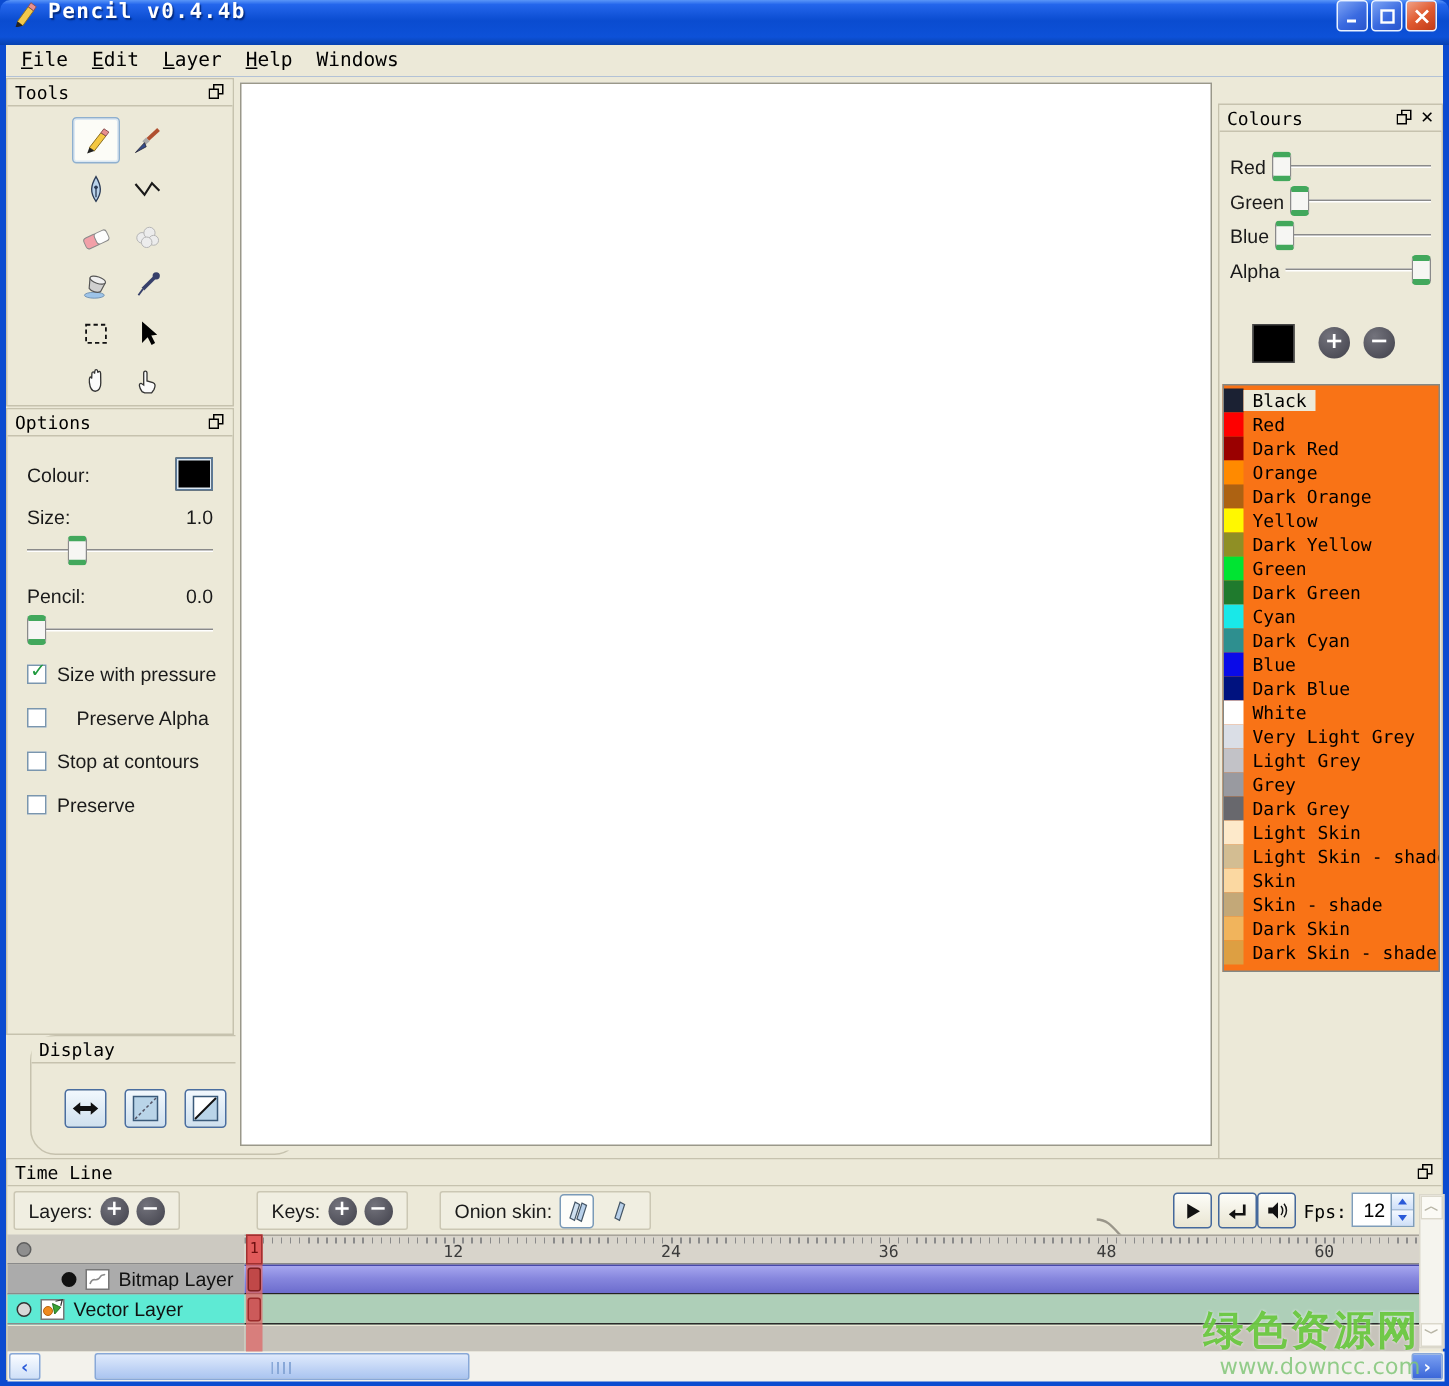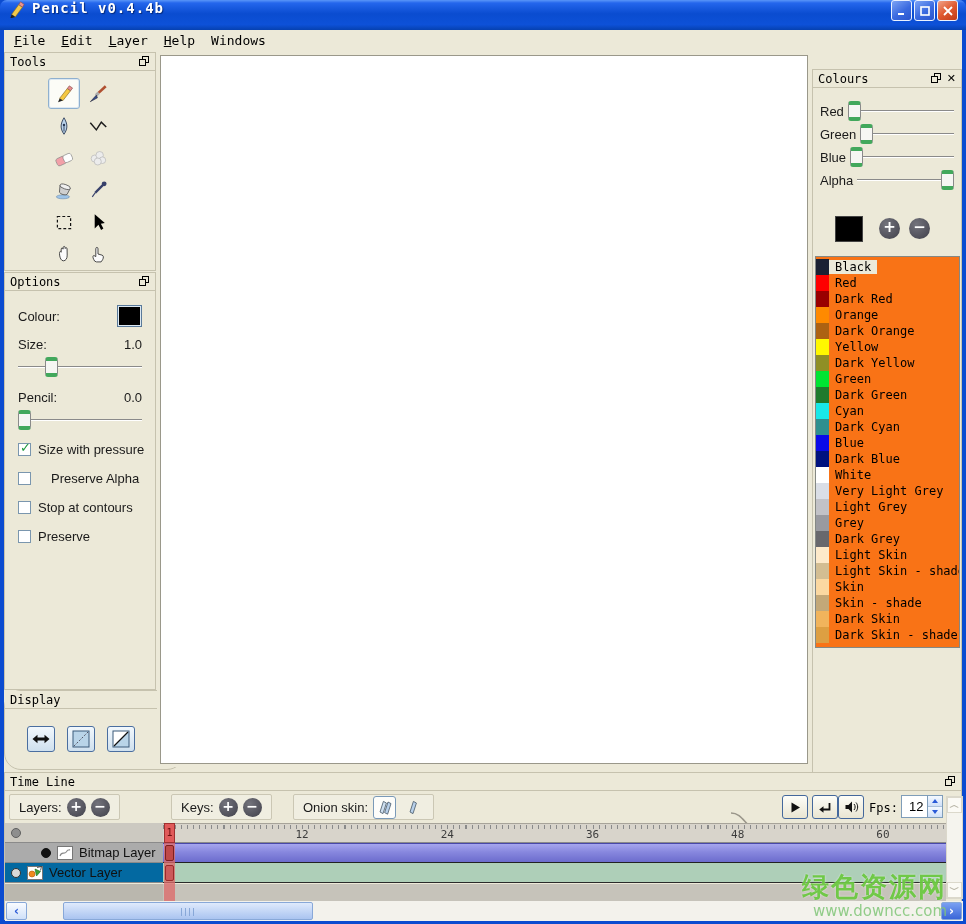--- a/index.html
+++ b/index.html
@@ -52,21 +52,21 @@
   .slider { position:absolute; left:13px; right:13px; height:20px; }
   .strack { position:absolute; left:0; right:0; top:9px; height:2px; background:#fff; border-top:1px solid #8a8a8a; }
   .shandle { position:absolute; top:0; width:13px; height:20px; background:#f6f6f3; border:1px solid #8a8a8a;
     border-top:4px solid #42a85c; border-bottom:4px solid #42a85c; border-radius:3px; }
   .cbrow { position:absolute; left:13px; right:6px; height:16px; display:flex; align-items:center; gap:7px; }
   .cb { width:13px; height:13px; background:#fff; border:1px solid #7a96ae; flex:none; position:relative; }
   .cb .chk { position:absolute; left:1px; top:-3px; color:#1f9a3f; font:bold 13px/13px "DejaVu Sans",sans-serif; }
   .cbrow span.lbl { font-size:13px; color:#1a1a1a; }
 
   
-  #display-panel { left:0; top:639px; width:180px; height:80px;border-radius:17px; }
+  #display-panel { left:16px; top:639px; width:180px; height:80px;border-radius:17px; }
   .dbtn { position:absolute; top:35px; width:28px; height:26px; border:1px solid #4a6ea0; border-radius:3px;
     background:linear-gradient(180deg,#f2f8fd,#cfe0ee); display:flex; align-items:center; justify-content:center; }
 
   
   #canvas-area { position:absolute; left:153px; top:1px; width:655px; height:715px; background:#ece9d8; }
   #drawing-canvas { position:absolute; left:3px; top:3px; width:648px; height:709px; background:#ffffff; border:1px solid #9a988a; }
 
   
   #colours-panel { left:808px; top:18px; width:150px; height:808px; }
   .crow { position:absolute; left:7px; right:7px; height:22px; display:flex; align-items:center; font-size:13px; color:#1a1a1a; }
@@ -588,21 +588,21 @@
         <span class="dot header"></span>
       </div>
       <div class="lcol-row" style="top:70px; background:#ababab;padding-left:36px;">
         <span class="dot filled"></span>
         <svg class="layer-ico" viewBox="0 0 18 16">
           <rect x="1.5" y="1.5" width="15" height="13" fill="#fff" stroke="#777"></rect>
           <path d="M4 11 C6 5 8.5 11 11 6 C12 4.4 13 5.5 14 4.5" fill="none" stroke="#8a8a8a" stroke-width="1.1"></path>
         </svg>
         <span>Bitmap Layer</span>
       </div>
-      <div class="lcol-row" style="top:90px; background:#0369a1;">
+      <div class="lcol-row" style="top:90px; background:#5eead4;">
         <span class="dot hollow"></span>
         <svg class="layer-ico" viewBox="0 0 18 16">
           <rect x="1.5" y="1.5" width="15" height="13" fill="#fff" stroke="#777"></rect>
           <circle cx="6" cy="9" r="3" fill="#f08a1e" stroke="#b05a00" stroke-width="0.6"></circle>
           <path d="M9 4 L14.5 6.5 L10.5 11 z" fill="#3aa336" stroke="#1a6a1a" stroke-width="0.6"></path>
           <path d="M11 2.5 L15.5 1.5 L14.5 5.5" fill="none" stroke="#333" stroke-width="0.8"></path>
         </svg>
         <span>Vector Layer</span>
       </div>
       <div class="lcol-empty"></div>

